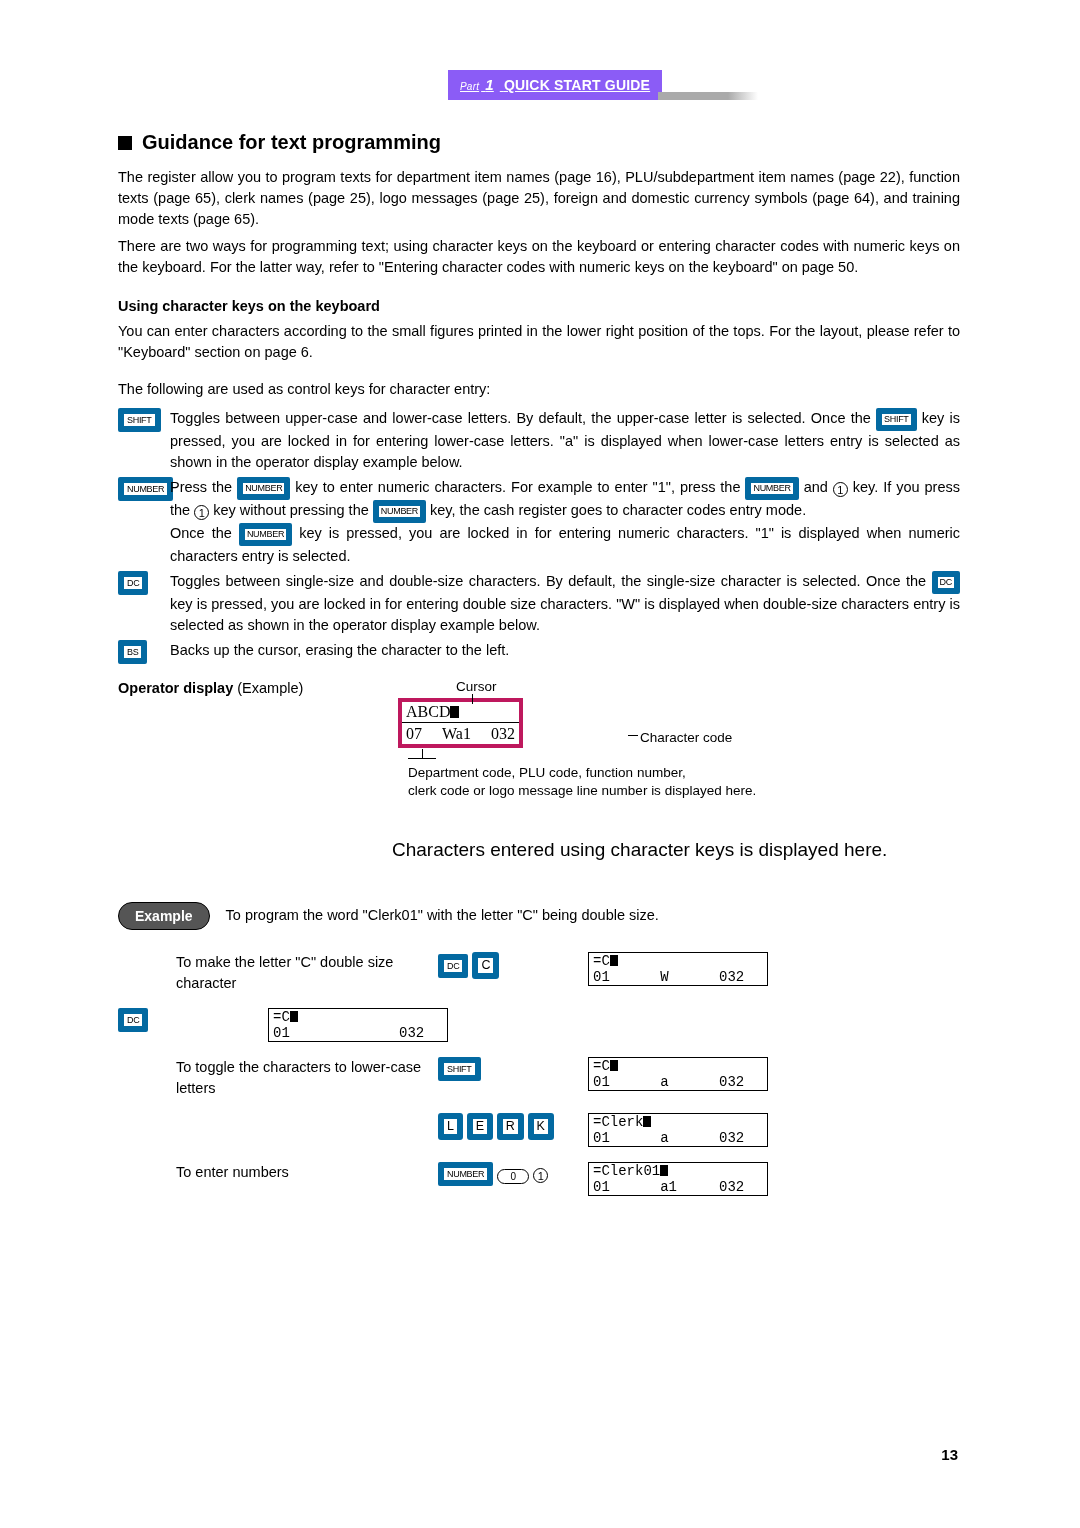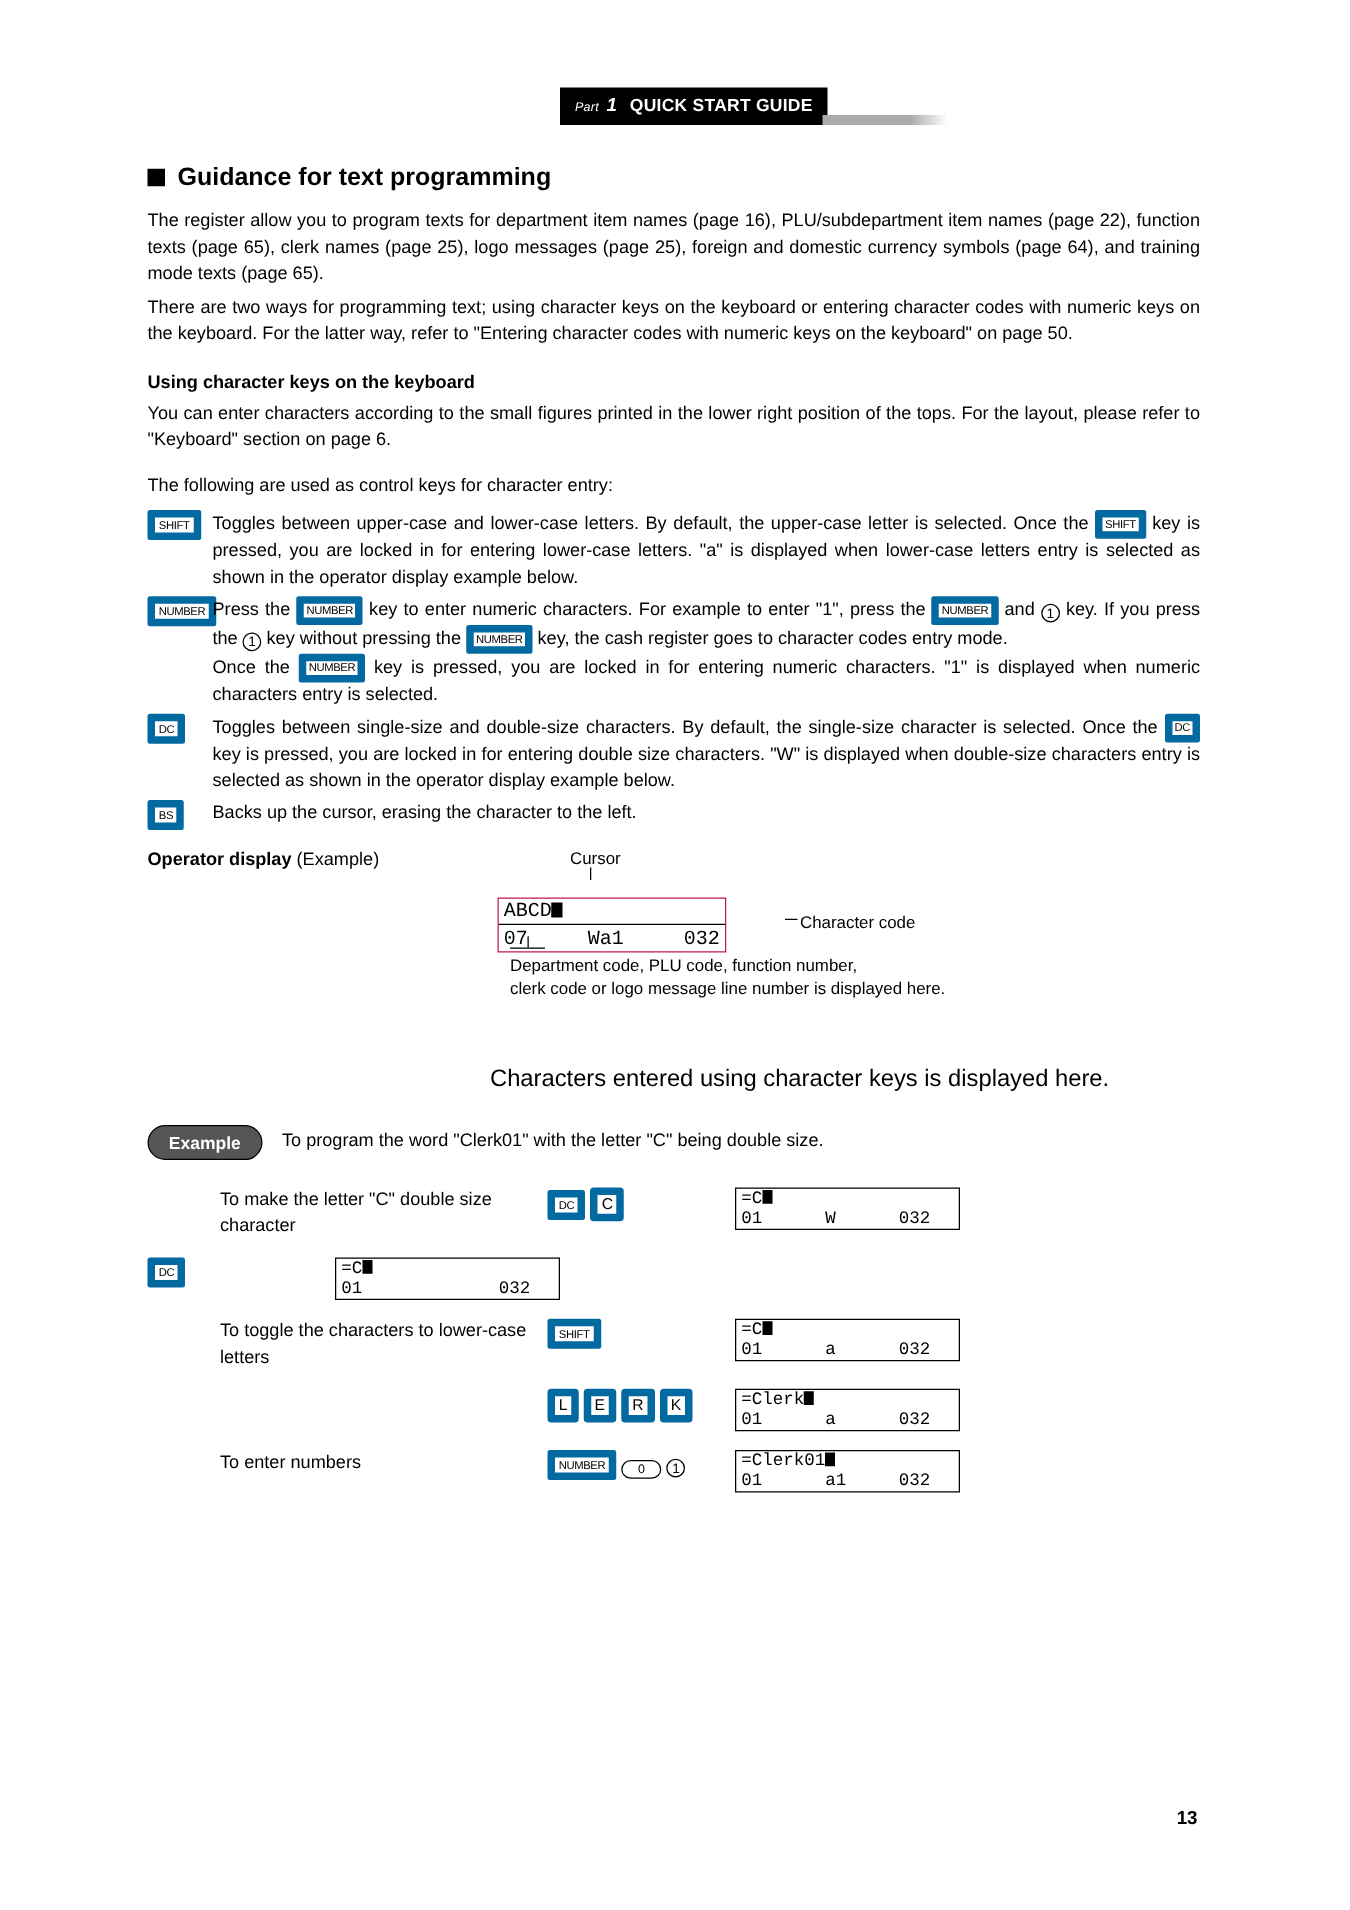--- a/index.html
+++ b/index.html
@@ -17,26 +17,27 @@
     height: 1528px;
     padding: 70px 120px 40px 118px;
     position: relative;
   }
   .header-banner {
     margin-left: 330px;
     margin-bottom: 28px;
   }
   .banner {
     display: inline-block;
-    background: #000000;
+    background: #8b5cf6;
     color: #fff;
     font-family: Arial, sans-serif;
     font-size: 14px;
     padding: 4px 12px;
     letter-spacing: 0.2px;
+    text-decoration: underline;
   }
   .banner .part-label { font-size: 10px; font-style: italic; margin-right: 2px;}
   .banner .part-num { font-style: italic; font-weight: bold; font-size: 15px; margin-right: 6px; }
   .banner .part-title { font-weight: bold; }
   .banner-tail {
     display: inline-block;
     vertical-align: bottom;
     width: 100px;
     height: 8px;
     background: linear-gradient(to right, #aaa 0%, #aaa 70%, #fff 100%);
@@ -108,38 +109,38 @@
     vertical-align: -2px;
   }
 
   
   .op-display-row { display: flex; margin-top: 14px; }
   .op-label { font-weight: bold; }
   .op-diagram { margin-left: 70px; position: relative; width: 500px; font-size: 13.5px;}
   .cursor-lbl { position: absolute; left: 58px; top: -1px;}
   .tick-v1 { border-left:1px solid #000; height:10px; position:absolute; left:74px; top:16px; }
   .lcd-frame {
-    border: 1px solid #be185d;
-    display: inline-block;
-    margin-top: 40px;
-    font-family: Liberation Mono, monospace;
+    border: 4px solid #be185d;
+    display: inline-block;
+    margin-top: 20px;
+    font-family: Liberation Serif, serif;
     line-height: 1.25;
   }
   .lcd-frame .line { padding: 0 4px; font-size: 16px;}
   .lcd-frame .divider { border-top: 1px solid #000; padding-top: 1px;}
   .cursor-block { display:inline-block; width:9px; height:12px; background:#000; vertical-align:-1px;}
   .side-lbl { position:absolute; top:50px; left:242px;}
   .tick-h { border-top:1px solid #000; width:10px; position:absolute; top:57px; left:230px;}
 
   .v-brace { border-left:1px solid #000; height:9px; position:absolute; top: 71px; left: 24px;}
   .h-brace { border-top:1px solid #000; width:28px; position:absolute; top: 80px; left: 10px;}
   .under-note { position:absolute; top: 86px; left: 10px; font-size:13.5px; line-height:1.3;}
   .under-note2 { margin: 88px 0 0 -6px; font-size:19px;}
 
-  .example-row { display:flex; align-items:center; margin-top: 22px;}
+  .example-row { display:flex; align-items:center; margin-top: 38px;}
   .ex-pill {
     border: 1px solid #000;
     border-radius: 14px;
     background: #555;
     color: #fff;
     font-weight: bold;
     font-size: 14px;
     padding: 3px 16px;
     margin-right: 16px;
   }

